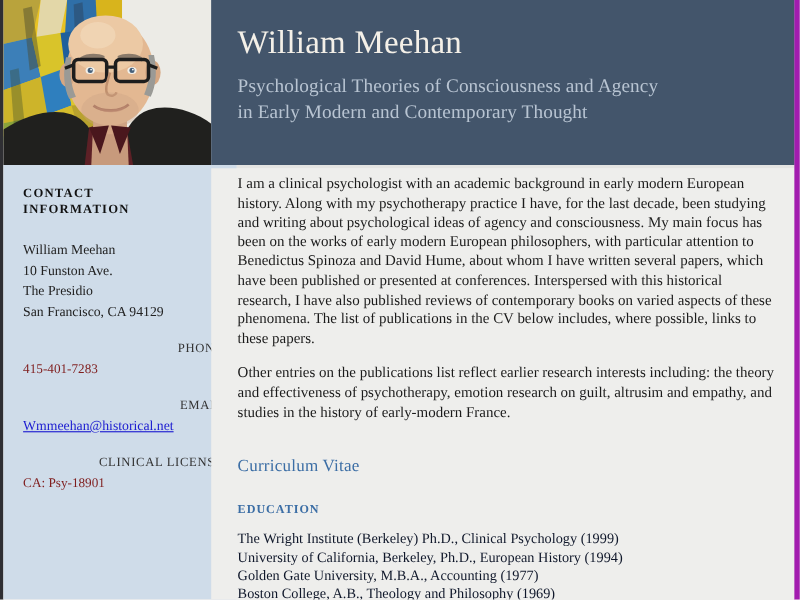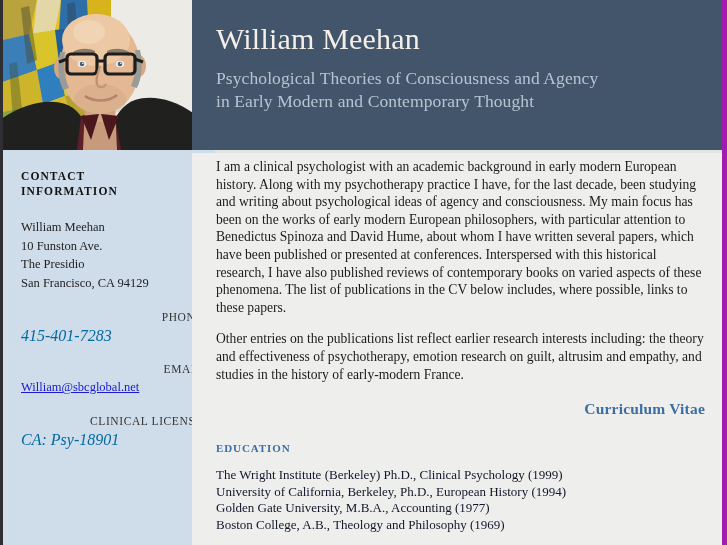--- a/index.html
+++ b/index.html
@@ -102,24 +102,23 @@
   }
   #sidebar .sb-label {
     margin-top: 19px;
     font-size: 11.5px;
     letter-spacing: 0.6px;
     color: #333;
     text-align: right;
   }
   #sidebar .sb-value {
     margin-top: 4px;
-    font-size: 16px;
+    font-size: 12px;
     line-height: 17px;
-    color: #0369a1;
-    font-style: italic;
+    color: #7f1d1d;
   }
   #sidebar .sb-email {
     margin-top: 4px;
     font-size: 12.5px;
     line-height: 17px;
     color: #1a1ad0;
     text-decoration: underline;
     display: inline-block;
   }
 
@@ -136,26 +135,25 @@
     color: #1b1b1b;
   }
   #main p.intro {
     margin: 0 0 14px 0;
     font-size: 13.6px;
     line-height: 17.6px;
     text-align: left;
     color: #1b1b1b;
   }
   #main h2.cv {
-    margin: 17px 0 0 0;
+    margin: 32px 0 0 0;
     font-size: 15.5px;
-    font-weight: bold;
+    font-weight: normal;
     color: #3c6ea5;
     letter-spacing: 0.2px;
-    text-align: right;
   }
   #main h3.section {
     margin: 24px 0 0 0;
     font-size: 11px;
     font-weight: bold;
     letter-spacing: 0.9px;
     color: #3c6ea5;
   }
   #main ul.edu {
     list-style: none;
@@ -275,21 +273,21 @@
       <div>William Meehan</div>
       <div>10 Funston Ave.</div>
       <div>The Presidio</div>
       <div>San Francisco, CA 94129</div>
     </div>
 
     <div class="sb-label">PHONE</div>
     <div class="sb-value">415-401-7283</div>
 
     <div class="sb-label">EMAIL</div>
-    <a class="sb-email" href="#">William@sbcglobal.net</a>
+    <a class="sb-email" href="#">Wmmeehan@historical.net</a>
 
     <div class="sb-label">CLINICAL LICENSE</div>
     <div class="sb-value">CA: Psy-18901</div>
   </div>
 
   <div id="main">
     <p class="intro">I am a clinical psychologist with an academic background in early modern European history. Along with my psychotherapy practice I have, for the last decade, been studying and writing about psychological ideas of agency and consciousness. My main focus has been on the works of early modern European philosophers, with particular attention to Benedictus Spinoza and David Hume, about whom I have written several papers, which have been published or presented at conferences. Interspersed with this historical research, I have also published reviews of contemporary books on varied aspects of these phenomena. The list of publications in the CV below includes, where possible, links to these papers.</p>
     <p class="intro">Other entries on the publications list reflect earlier research interests including: the theory and effectiveness of psychotherapy, emotion research on guilt, altrusim and empathy, and studies in the history of early-modern France.</p>
 
     <h2 class="cv">Curriculum Vitae</h2>

